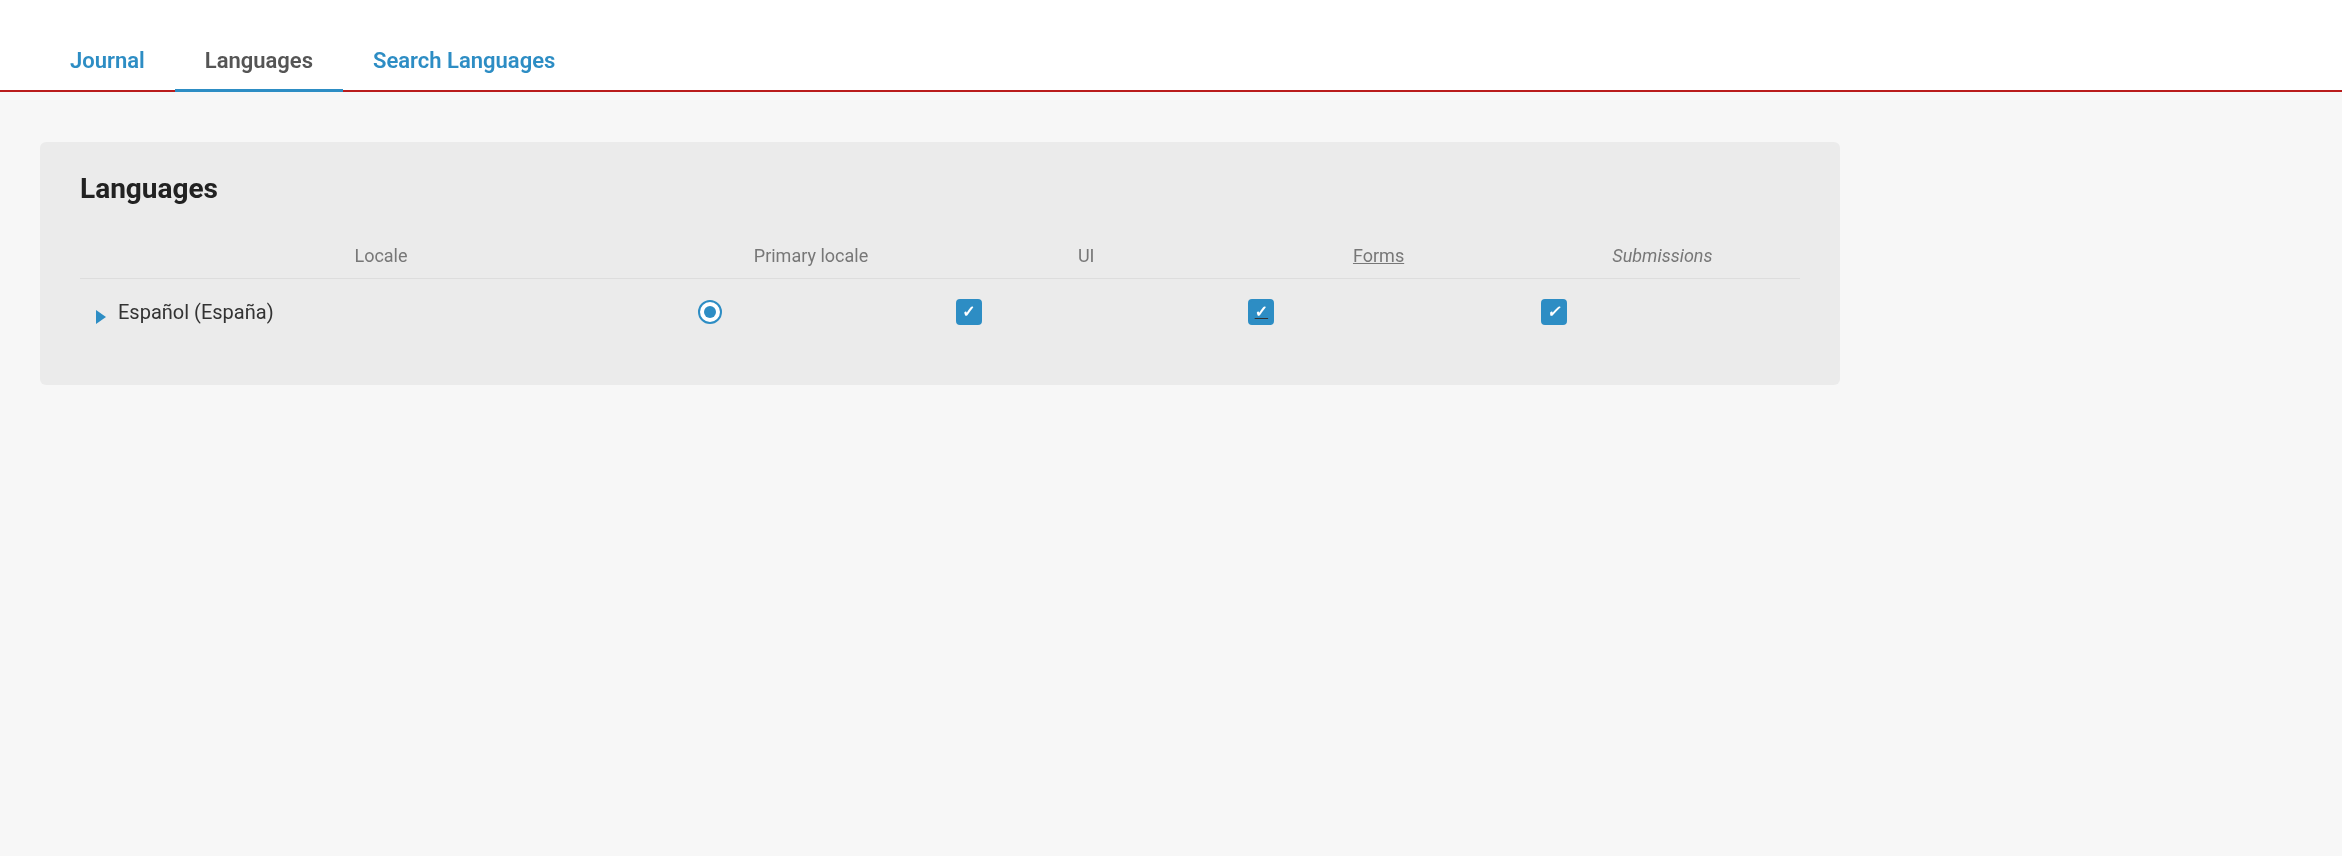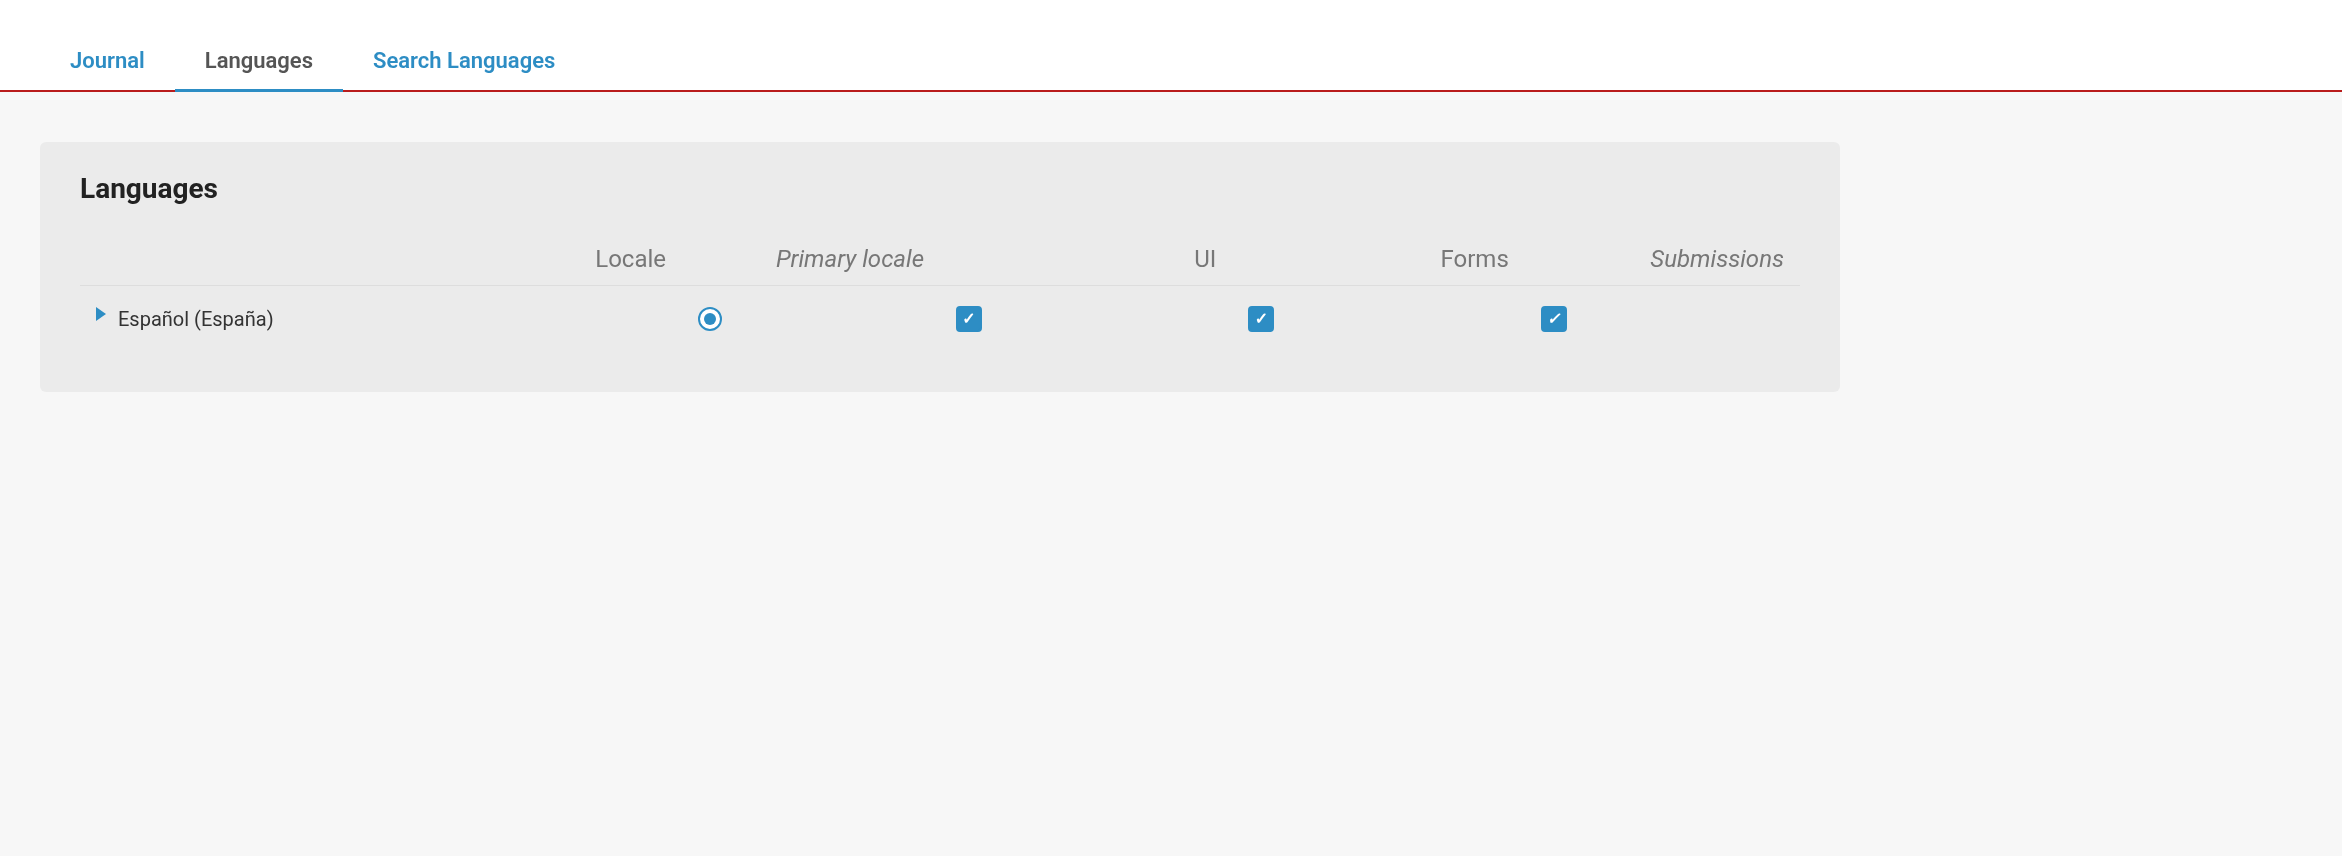--- a/index.html
+++ b/index.html
@@ -70,44 +70,44 @@
       margin-bottom: 28px;
     }
 
     
     .languages-table {
       width: 100%;
       border-collapse: collapse;
     }
 
     .languages-table thead tr th {
-      text-align: right;
+      text-align: center;
       color: #777;
       font-weight: 400;
-      font-size: 24px;
+      font-size: 18px;
       padding: 12px 16px;
       border-bottom: 1px solid #ddd;
     }
 
     .languages-table tbody tr {
       border-bottom: 1px solid #ddd;
     }
 
     .languages-table tbody tr:last-child {
       border-bottom: none;
     }
 
     .languages-table tbody tr td {
       padding: 20px 16px;
       vertical-align: middle;
     }
 
     .locale-cell {
       display: flex;
-      align-items: flex-start;
+      align-items: flex-end;
       gap: 12px;
     }
 
     .chevron-right {
       width: 0;
       height: 0;
       border-top: 7px solid transparent;
       border-bottom: 7px solid transparent;
       border-left: 10px solid #2d8dc4;
       cursor: pointer;
@@ -172,23 +172,23 @@
 
     .checkbox-btn::after {
       content: '✓';
       color: #fff;
       font-size: 16px;
       font-weight: 700;
       line-height: 1;
     }
 
     .col-locale { width: 35%; }
-    .col-primary { width: 15%; font-style: italic; }
+    .col-primary { width: 15%; }
     .col-ui { width: 17%; }
-    .col-forms { width: 17%; }
+    .col-forms { width: 17%; text-decoration: underline; }
     .col-submissions { width: 16%; font-style: italic; }
   </style>
 </head>
 <body>
 
 <div class="page-wrapper">
 
   <div class="tabs-bar">
     <div class="tab">Journal</div>
     <div class="tab active">Languages</div>

